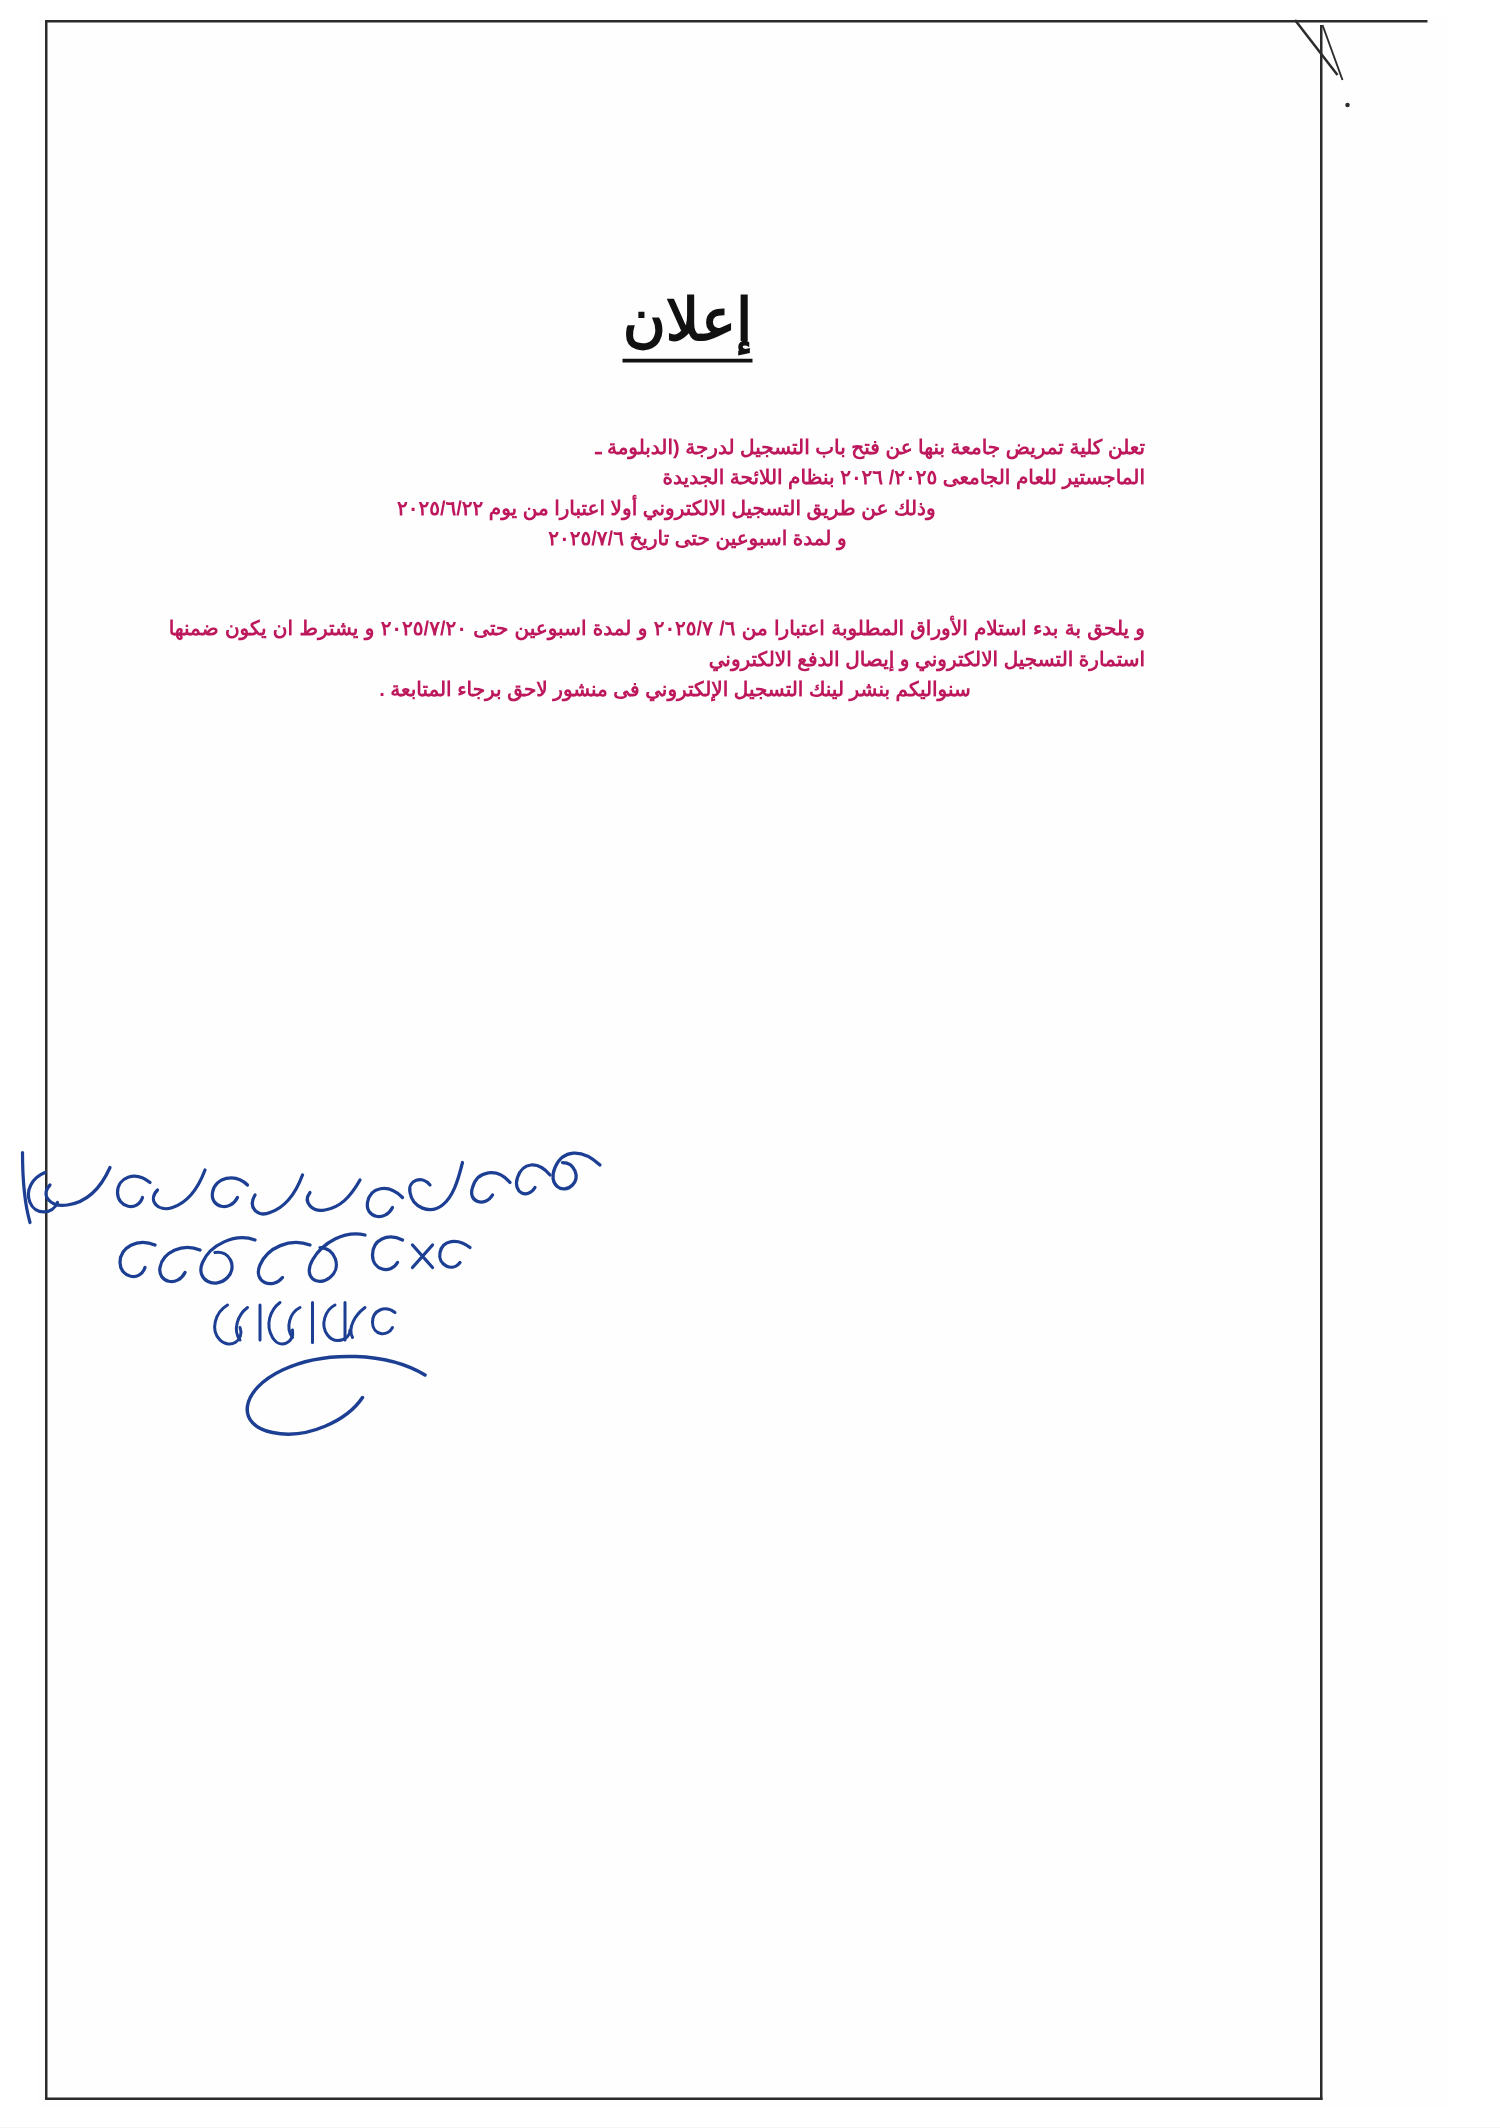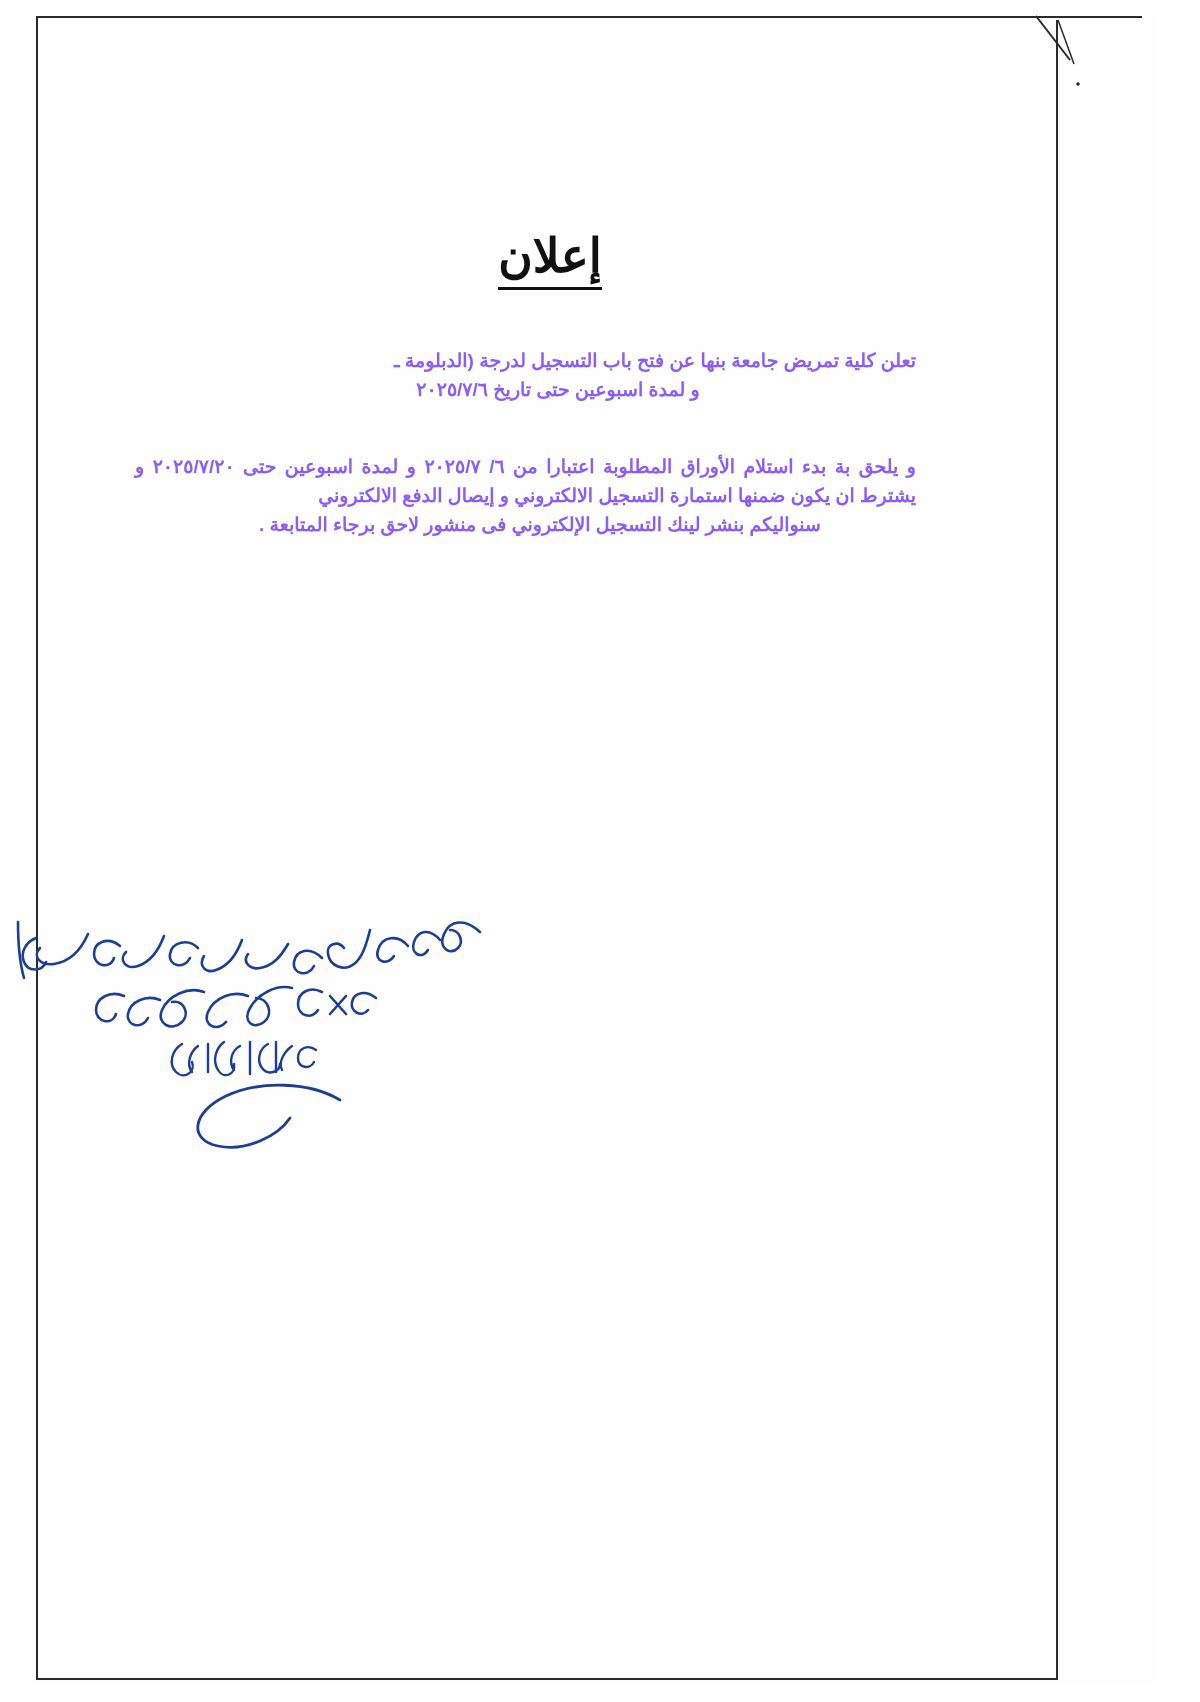--- a/index.html
+++ b/index.html
@@ -87,23 +87,23 @@
     letter-spacing: 0px;
   }
   .title span {
     border-bottom: 3px solid #111;
     padding-bottom: 5px;
   }
 
   .para {
     font-family: "Liberation Sans", sans-serif;
     font-weight: bold;
-    font-size: 19px;
+    font-size: 16px;
     line-height: 1.52;
-    color: #8b5cf6;
+    color: #be185d;
     text-align: right;
     direction: rtl;
   }
 
   .p1 {
     margin-top: 64px;
     margin-right: 124px;
     margin-left: 100px;
   }
   .p1 .l1 { text-align: right; }
@@ -156,20 +156,22 @@
   </div>
 
   <div class="doc-body">
 
     <div class="title">
       <span>إعلان</span>
     </div>
 
     <div class="para p1">
       <div class="l1">تعلن كلية تمريض جامعة بنها عن فتح باب التسجيل لدرجة   (الدبلومة ـ</div>
+      <div class="l2">الماجستير  للعام الجامعى  ٢٠٢٥/ ٢٠٢٦   بنظام اللائحة الجديدة</div>
+      <div class="l4">وذلك  عن طريق التسجيل الالكتروني أولا اعتبارا من يوم ٢٠٢٥/٦/٢٢</div>
       <div class="l5">و لمدة اسبوعين حتى تاريخ ٢٠٢٥/٧/٦</div>
     </div>
 
     <div class="para p2">و يلحق بة بدء  استلام الأوراق المطلوبة اعتبارا من ٦/ ٢٠٢٥/٧ و لمدة اسبوعين حتى  ٢٠٢٥/٧/٢٠  و يشترط ان يكون ضمنها استمارة التسجيل الالكتروني و إيصال الدفع الالكتروني</div>
 
     <div class="para p3">سنواليكم بنشر لينك التسجيل الإلكتروني فى منشور لاحق برجاء المتابعة .</div>
 
   </div>
 
   <div class="handwriting">

